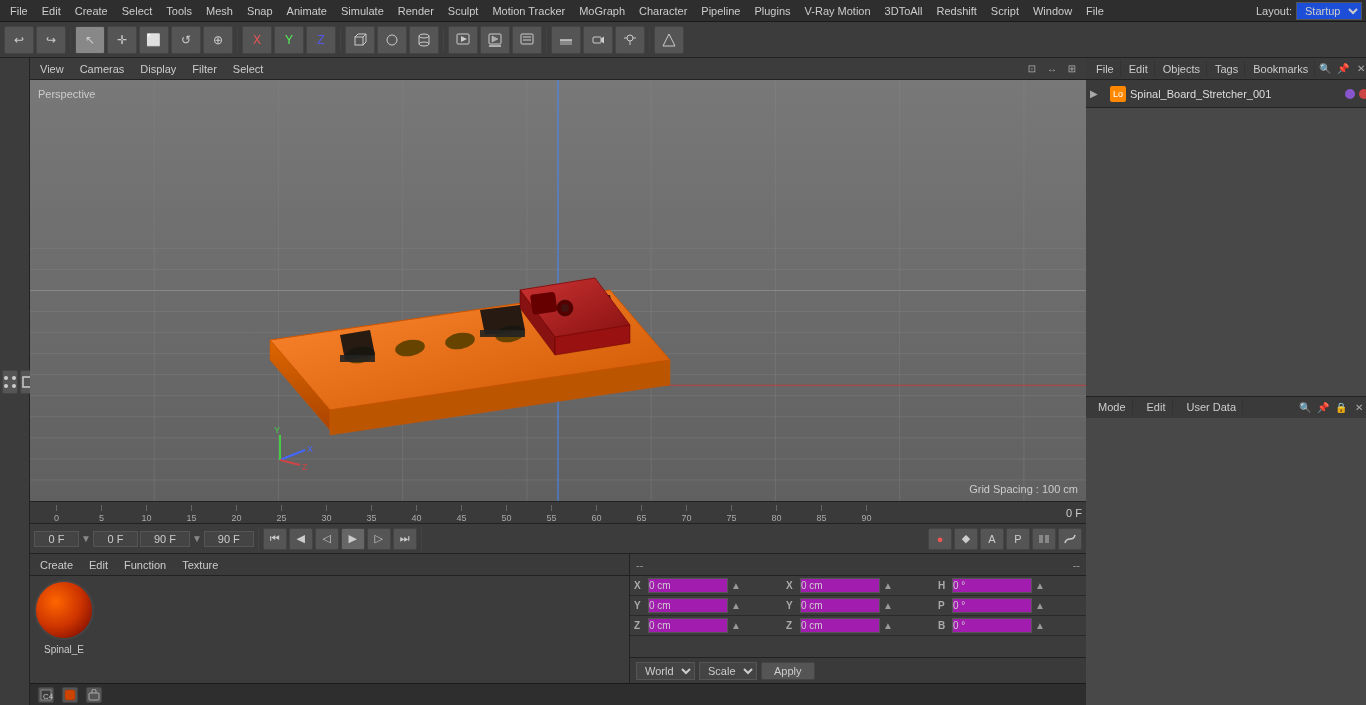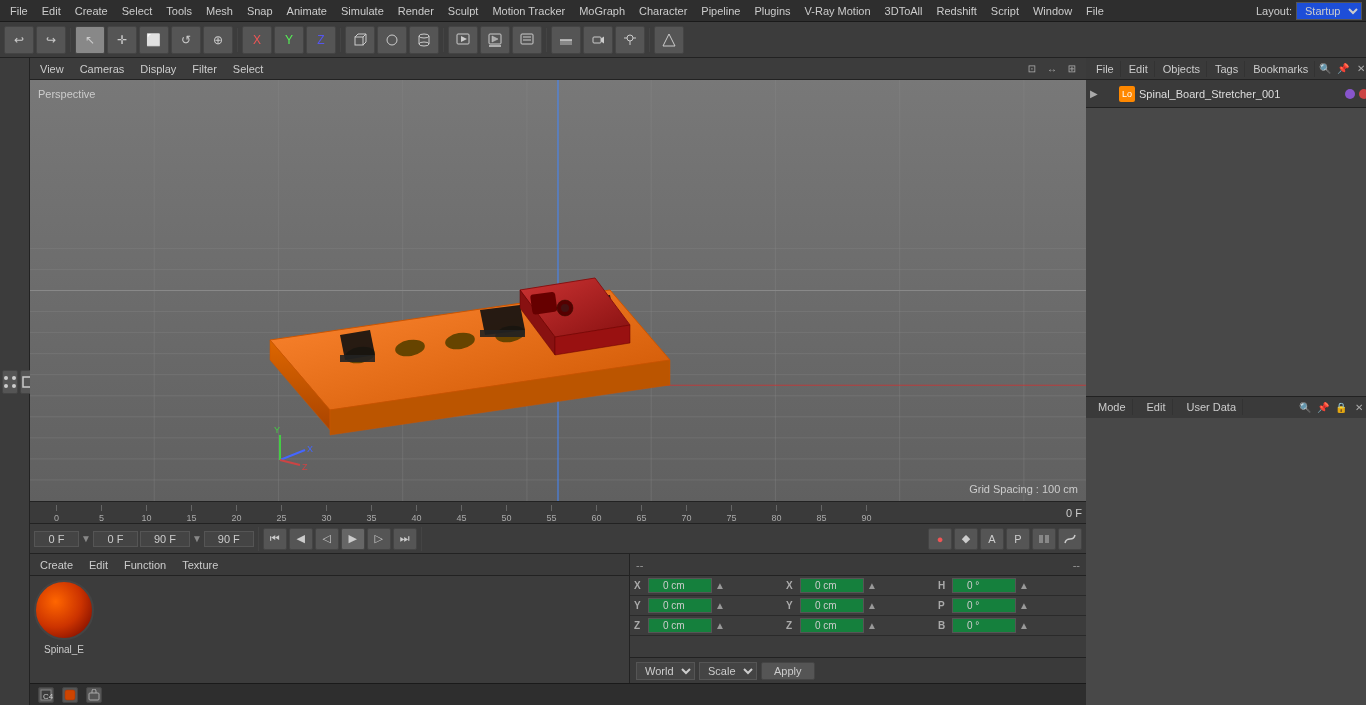--- a/index.html
+++ b/index.html
@@ -72,42 +72,42 @@
     
     #status-bar { height: 22px; background: #2e2e2e; border-top: 1px solid #1a1a1a; display: flex; align-items: center; padding: 0 8px; gap: 8px; }
     .status-icon { width: 16px; height: 16px; background: #555; border: 1px solid #444; border-radius: 2px; cursor: pointer; display: flex; align-items: center; justify-content: center; font-size: 9px; color: #ccc; }
     #status-text { font-size: 11px; color: #bbb; }
     #right-tabs-top { height: 22px; background: #3a3a3a; border-bottom: 1px solid #222; display: flex; align-items: center; padding: 0 4px; gap: 2px; }
     .right-tab { font-size: 11px; color: #ccc; padding: 2px 6px; cursor: pointer; border-right: 1px solid #333; }
     #right-content { flex: 1; background: #484848; }
 
     
     #object-row { height: 28px; background: #3a3a3a; border-bottom: 1px solid #222; display: flex; align-items: center; padding: 0 4px; gap: 4px; }
-    .obj-icon { width: 16px; height: 16px; background: #ff8800; border-radius: 2px; display: flex; align-items: center; justify-content: center; font-size: 9px; color: #fff; flex-shrink: 0; margin-left: 9px; }
+    .obj-icon { width: 16px; height: 16px; background: #ff8800; border-radius: 2px; display: flex; align-items: center; justify-content: center; font-size: 9px; color: #fff; flex-shrink: 0; }
     #obj-name { font-size: 11px; color: #ddd; flex: 1; }
     .obj-dot { width: 10px; height: 10px; background: #8855cc; border-radius: 50%; }
     .obj-dot2 { width: 10px; height: 10px; background: #cc4444; border-radius: 50%; }
 
     
     #app { display: flex; flex-direction: column; width: 1366px; height: 705px; }
     #middle { display: flex; flex: 1; min-height: 0; }
     #center-col { flex: 1; display: flex; flex-direction: column; min-width: 0; }
     #viewport-and-timeline { flex: 1; display: flex; flex-direction: column; min-height: 0; }
 
     
     #rp-wrapper { display: flex; flex-direction: row; width: 280px; flex-shrink: 0; }
     #rp-main { flex: 1; display: flex; flex-direction: column; }
 
     
     #coord-section { display: flex; flex-direction: column; flex: 1; }
     #coord-rows-main { display: flex; }
     .coord-col { flex: 1; display: flex; flex-direction: column; }
     .cr { display: flex; align-items: center; padding: 2px 4px; gap: 2px; border-bottom: 1px solid #2a2a2a; }
     .cl { width: 12px; font-size: 10px; color: #aaa; font-weight: bold; }
-    .cv { width: 64px; background: #15803d; border: 1px solid #555; color: #ccc; font-size: 10px; padding: 1px 14px; }
+    .cv { width: 80px; background: #a21caf; border: 1px solid #555; color: #ccc; font-size: 10px; padding: 1px 0; }
 
     .arrow-btn { background: none; border: none; color: #999; cursor: pointer; font-size: 10px; padding: 0 1px; }
   </style>
 </head>
 <body>
 
 <div id="app">
 
   <div id="menu-bar">
     <span class="menu-item">File</span>

